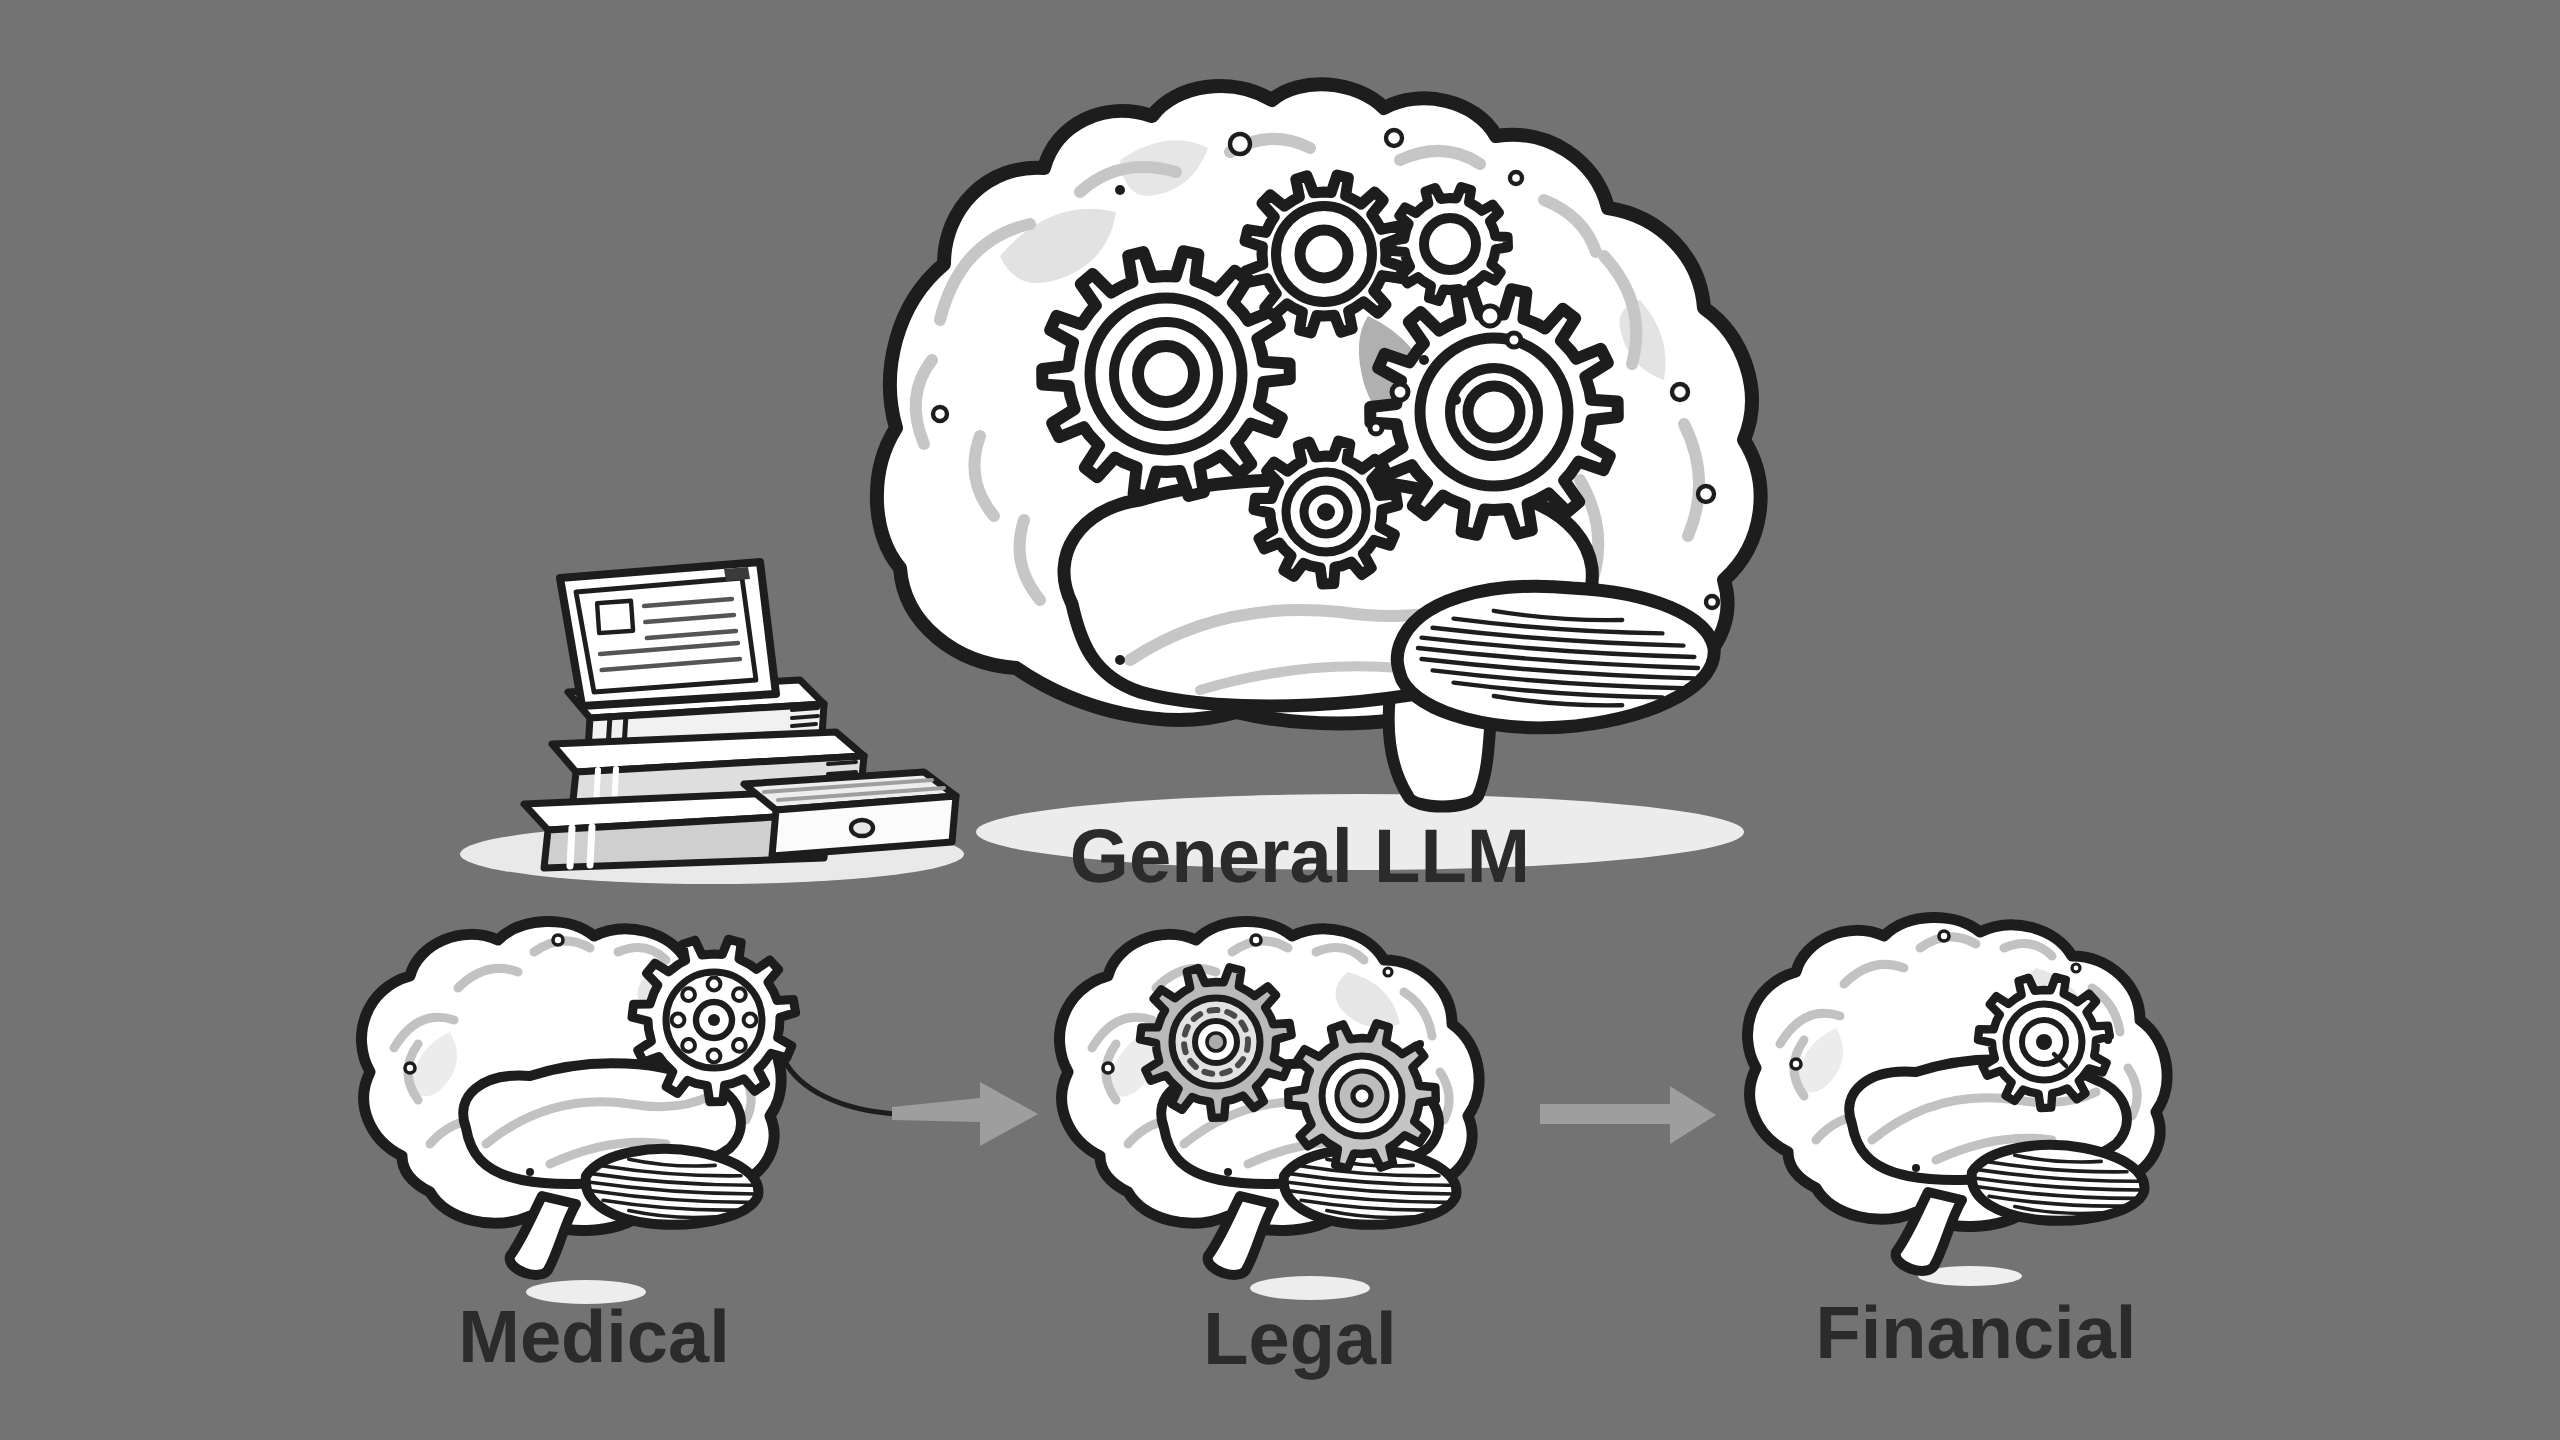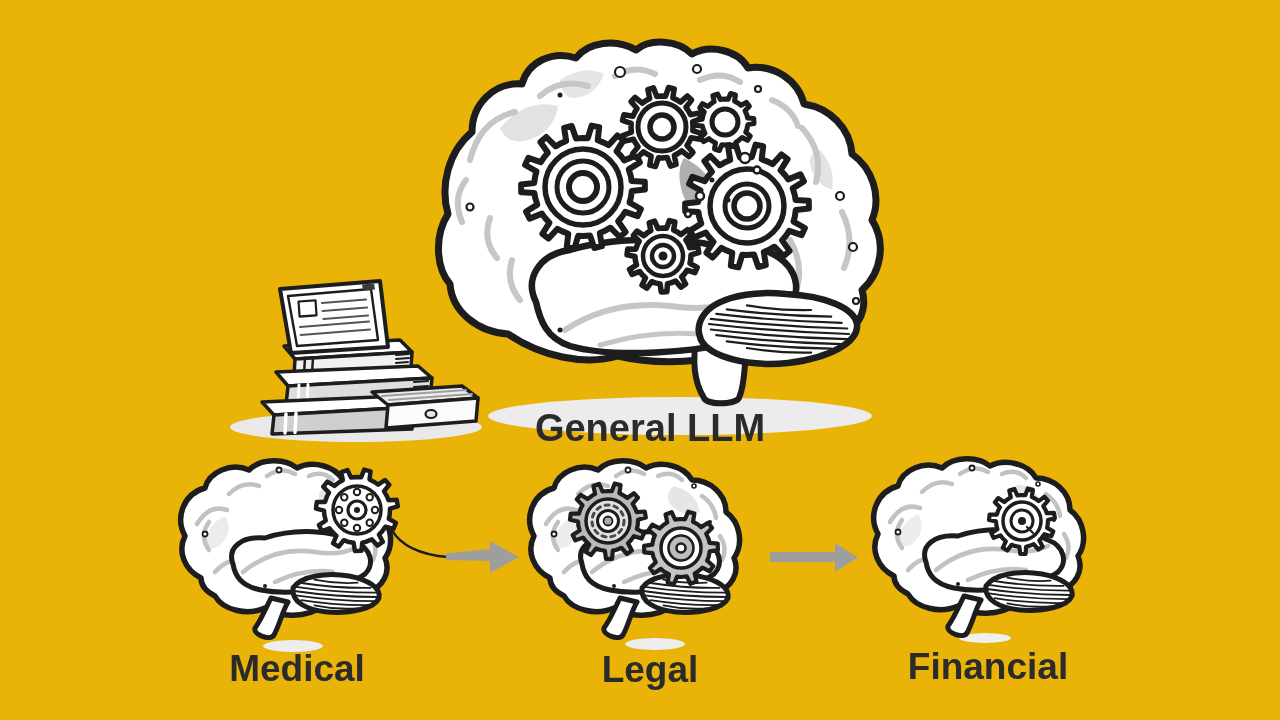--- a/index.html
+++ b/index.html
@@ -1,16 +1,16 @@
 <!DOCTYPE html>
 <html><head>
 <meta charset="utf-8">
 <style>
   html,body{margin:0;padding:0;background:#ffffff;}
-  .stage{position:relative;width:1280px;height:720px;background:#eab308;overflow:hidden;
+  .stage{position:relative;width:1280px;height:720px;background:#737373;overflow:hidden;
          font-family:"Liberation Sans",sans-serif;}
   svg{position:absolute;left:0;top:0;}
   .label{font-family:"Liberation Sans","DejaVu Sans",sans-serif;font-weight:bold;
          fill:#2b2b2b;font-size:37px;text-anchor:middle;}
 </style>
 </head>
 <body>
 
 <div class="stage">
 <svg width="1280" height="720" viewBox="0 0 1280 720">

